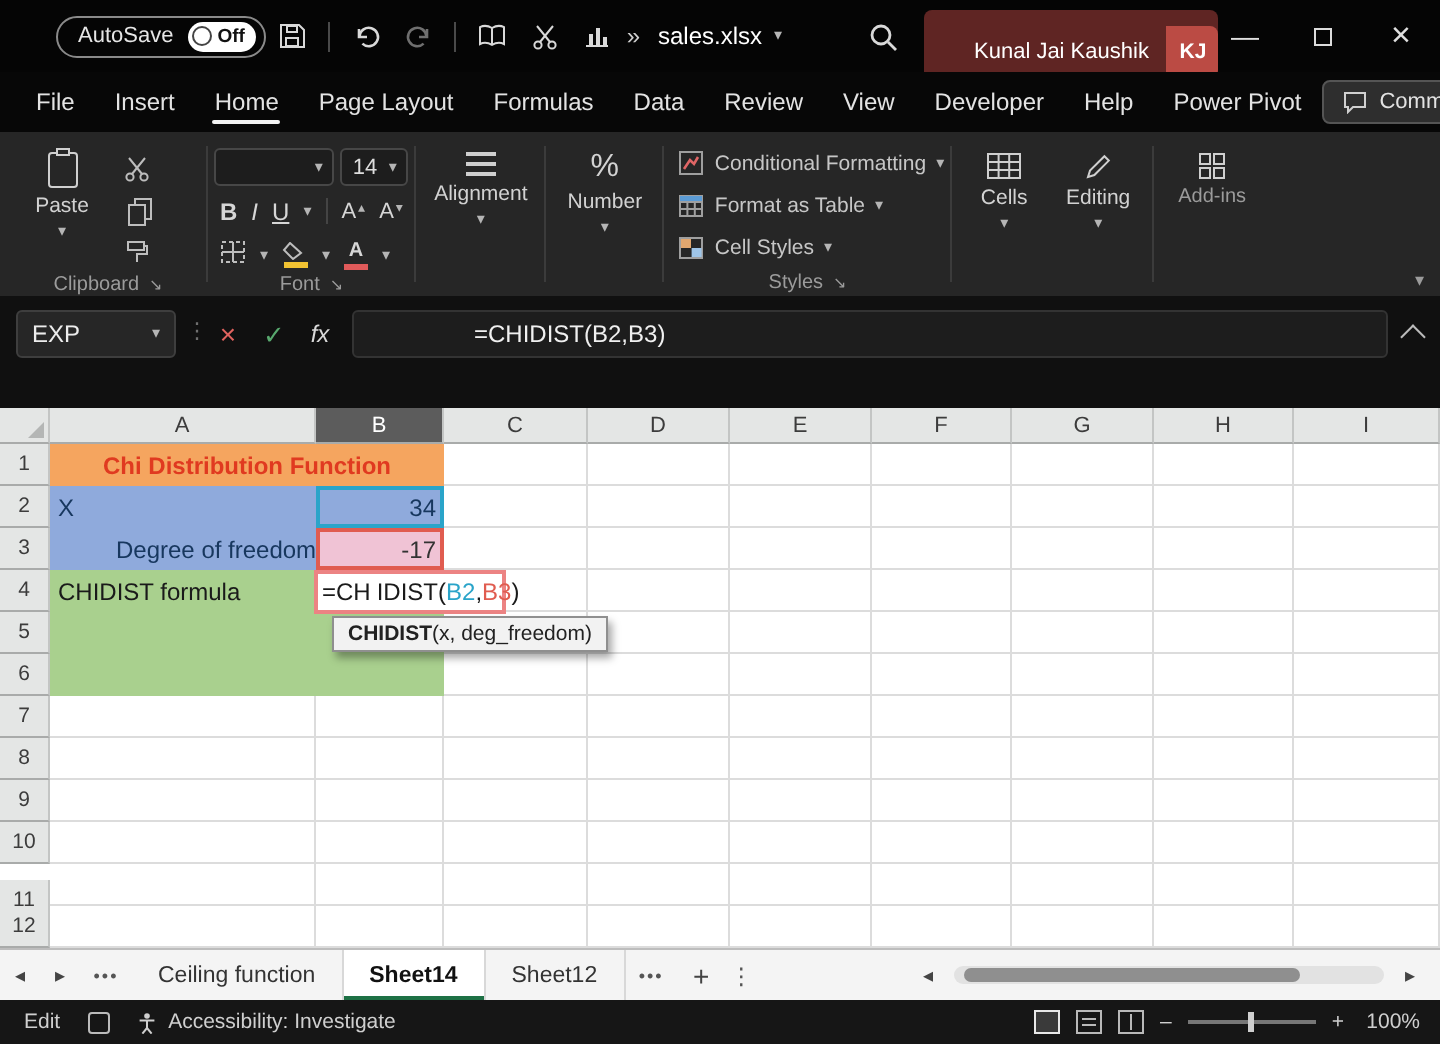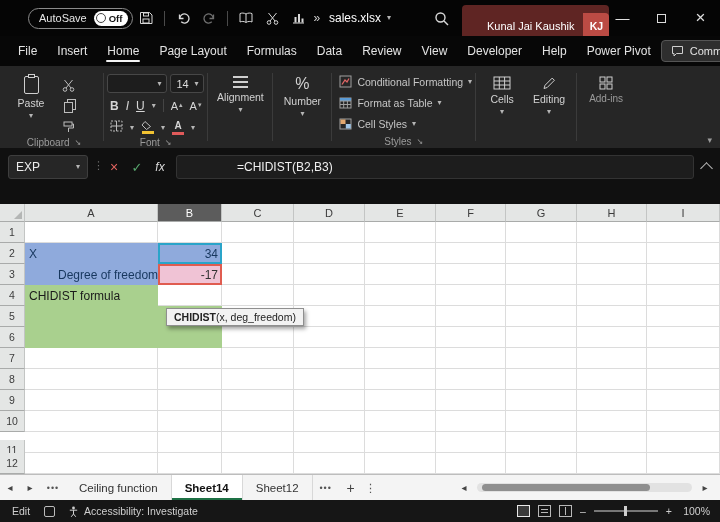--- a/index.html
+++ b/index.html
@@ -542,29 +542,39 @@
       <div class="rowhdr" style="left: 0px; top: 249px; width: 25px; height: 21px;">12</div>
       <div class="cell" style="left: 25px; top: 249px; width: 133px; height: 21px;"></div>
       <div class="cell" style="left: 158px; top: 249px; width: 64px; height: 21px;"></div>
       <div class="cell" style="left: 222px; top: 249px; width: 72px; height: 21px;"></div>
       <div class="cell" style="left: 294px; top: 249px; width: 71px; height: 21px;"></div>
       <div class="cell" style="left: 365px; top: 249px; width: 71px; height: 21px;"></div>
       <div class="cell" style="left: 436px; top: 249px; width: 70px; height: 21px;"></div>
       <div class="cell" style="left: 506px; top: 249px; width: 71px; height: 21px;"></div>
       <div class="cell" style="left: 577px; top: 249px; width: 70px; height: 21px;"></div>
       <div class="cell" style="left: 647px; top: 249px; width: 73px; height: 21px;"></div>
+      <div class="fcell" style="left: 25px; top: 18px; width: 197px; height: 21px; background: rgb(245, 165, 95); color: rgb(224, 58, 32); justify-content: center; font-weight: bold;">Chi Distribution Function</div>
       <div class="fcell" style="left: 25px; top: 39px; width: 133px; height: 21px; background: rgb(143, 170, 220); color: rgb(23, 55, 94); justify-content: flex-start;">X</div>
       <div class="fcell" style="left: 158px; top: 39px; width: 64px; height: 21px; background: rgb(143, 170, 220); color: rgb(23, 55, 94); justify-content: flex-end; box-shadow: rgb(42, 164, 201) 0px 0px 0px 2px inset; z-index: 2;">34</div>
       <div class="fcell" style="left: 25px; top: 60px; width: 133px; height: 21px; background: rgb(143, 170, 220); color: rgb(23, 55, 94); justify-content: flex-start; padding-left: 33px;">Degree of freedom</div>
       <div class="fcell" style="left: 158px; top: 60px; width: 64px; height: 21px; background: rgb(240, 195, 213); color: rgb(51, 51, 51); justify-content: flex-end; box-shadow: rgb(224, 92, 80) 0px 0px 0px 2px inset; z-index: 2;">-17</div>
       <div class="fcell" style="left: 25px; top: 81px; width: 133px; height: 21px; background: rgb(169, 208, 142); color: rgb(26, 26, 26); justify-content: flex-start;">CHIDIST formula</div>
       <div class="fcell" style="left: 25px; top: 102px; width: 133px; height: 21px; background: rgb(169, 208, 142); color: rgb(0, 0, 0); justify-content: flex-start;"></div>
       <div class="fcell" style="left: 158px; top: 102px; width: 64px; height: 21px; background: rgb(169, 208, 142); color: rgb(0, 0, 0); justify-content: flex-start;"></div>
       <div class="fcell" style="left: 25px; top: 123px; width: 133px; height: 21px; background: rgb(169, 208, 142); color: rgb(0, 0, 0); justify-content: flex-start;"></div>
       <div class="fcell" style="left: 158px; top: 123px; width: 64px; height: 21px; background: rgb(169, 208, 142); color: rgb(0, 0, 0); justify-content: flex-start;"></div>
+      <div class="formula-cell" style="left: 157px; top: 81px; width: 96px; height: 22px;">
+        <span style="color: rgb(26, 26, 26);">=CH</span>
+        <span class="cursor"></span>
+        <span style="color: rgb(26, 26, 26);">IDIST(</span>
+        <span style="color: rgb(42, 164, 201);">B2</span>
+        <span style="color: rgb(26, 26, 26);">,</span>
+        <span style="color: rgb(224, 92, 80);">B3</span>
+        <span style="color: rgb(26, 26, 26);">)</span>
+      </div>
     </section>
 
   <footer class="tabbar">
     <span class="tab-nav">◂</span>
     <span class="tab-nav">▸</span>
     <span class="tab-dots">•••</span>
     <span class="stab">Ceiling function</span>
     <span class="stab active">Sheet14</span>
     <span class="stab">Sheet12</span>
     <span class="tab-dots">•••</span>

